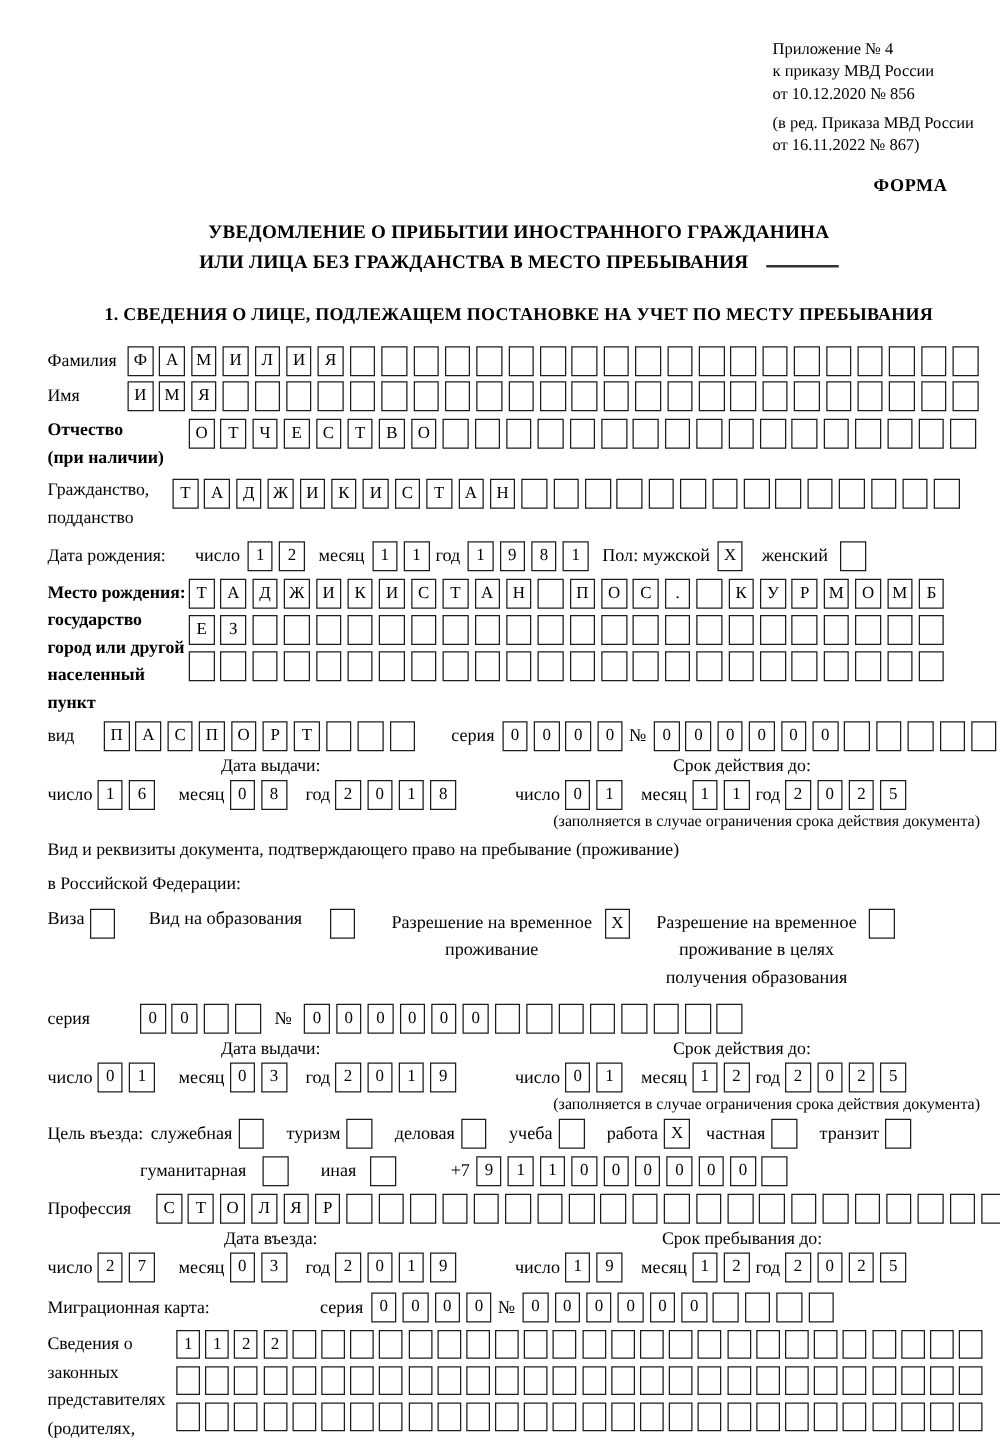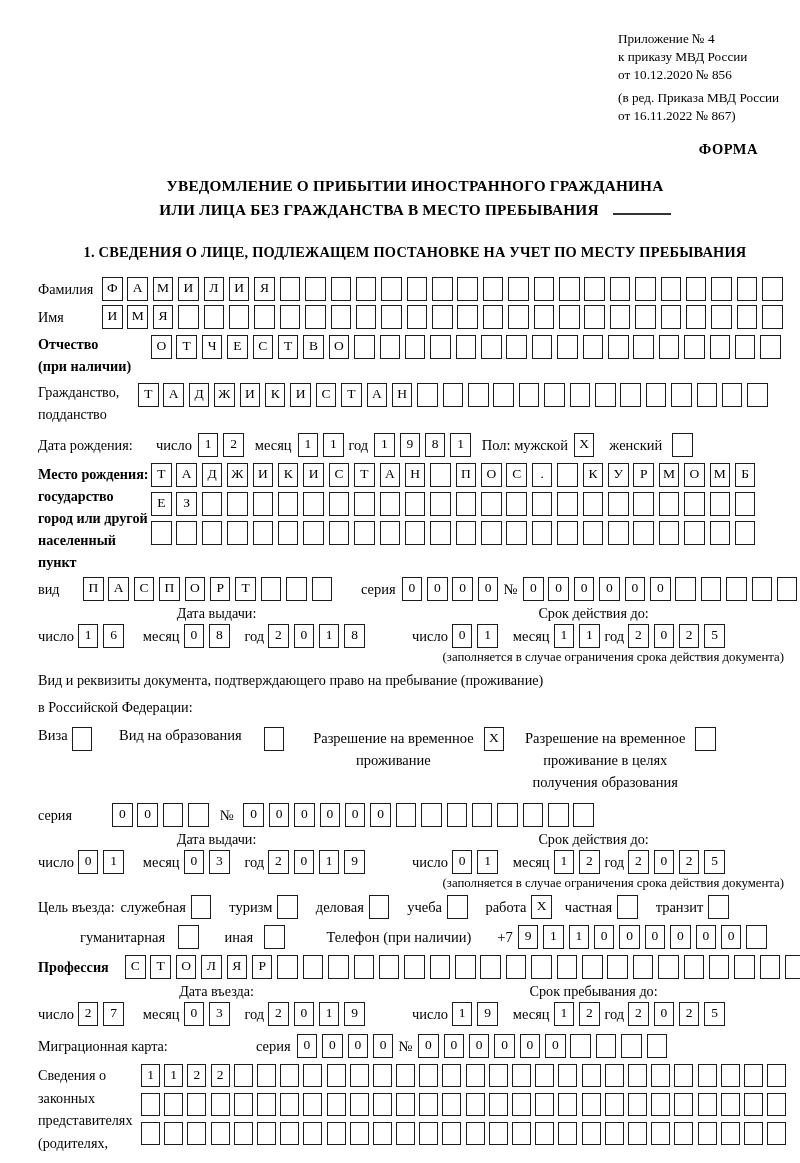--- a/index.html
+++ b/index.html
@@ -566,50 +566,49 @@
       </div>
     <div class="pair">
         <span class="pl">транзит</span>
         <div class="cells">
           <span class="cell"></span>
         </div>
       </div>
   </div>
 
   <div class="frow" style="margin-top:6px;">
-    <div class="pair" style="margin-left:42px;">
+    <div class="pair" style="margin-left:74px;">
         <span class="pl">гуманитарная</span>
         <div class="cells" style="margin-left:8px;">
           <span class="cell"></span>
         </div>
       </div>
     <div class="pair" style="margin-left:8px;">
         <span class="pl">иная</span>
         <div class="cells" style="margin-left:6px;">
           <span class="cell"></span>
         </div>
       </div>
-    <span style="margin-left:24px;">Телефон (при наличии)</span>
     <span style="margin-left:26px;margin-right:5px;">+7</span>
     <div class="cells">
         <span class="cell">9</span>
         <span class="cell">1</span>
         <span class="cell">1</span>
         <span class="cell">0</span>
         <span class="cell">0</span>
         <span class="cell">0</span>
         <span class="cell">0</span>
         <span class="cell">0</span>
         <span class="cell">0</span>
         <span class="cell"></span>
       </div>
   </div>
 
   <div class="frow" style="margin-top:6px;">
-    <div class="flabel" style="width:87px;font-weight:bold;">Профессия</div>
+    <div class="flabel" style="width:87px;">Профессия</div>
     <div class="cells">
         <span class="cell">С</span>
         <span class="cell">Т</span>
         <span class="cell">О</span>
         <span class="cell">Л</span>
         <span class="cell">Я</span>
         <span class="cell">Р</span>
         <span class="cell"></span>
         <span class="cell"></span>
         <span class="cell"></span>

